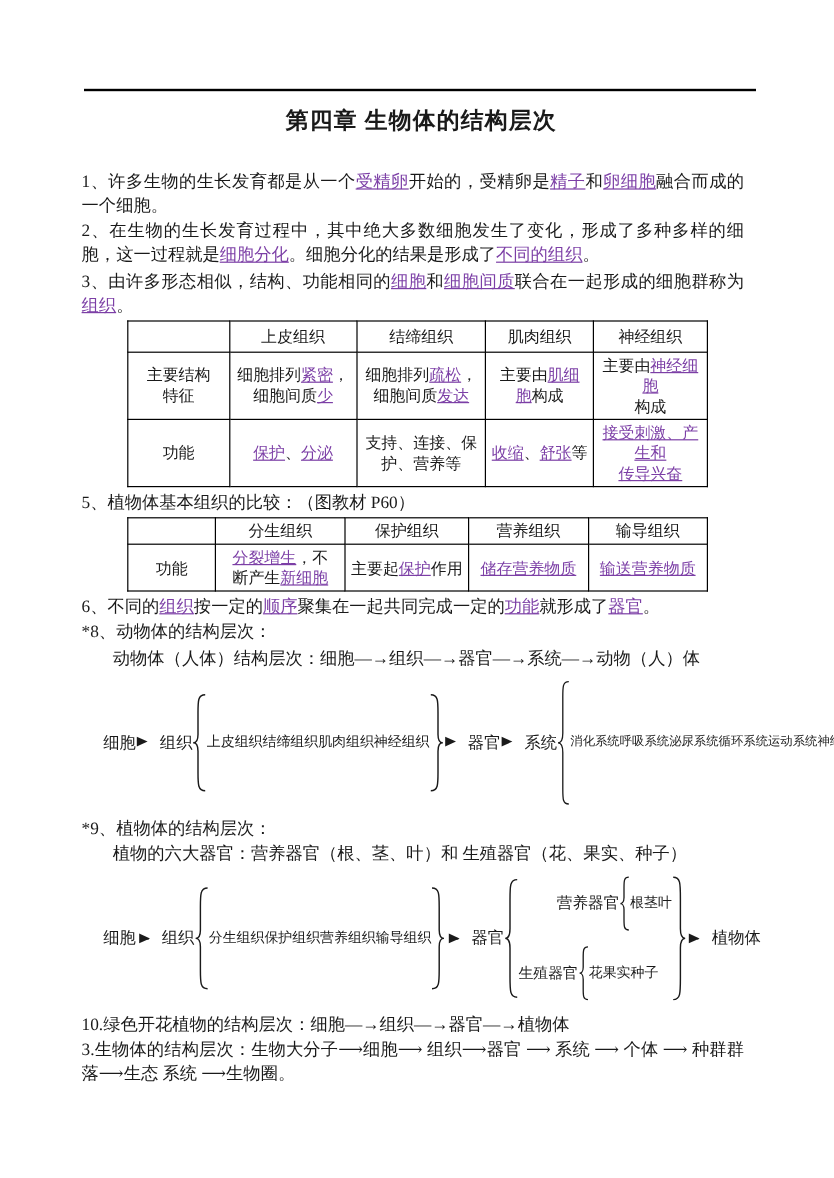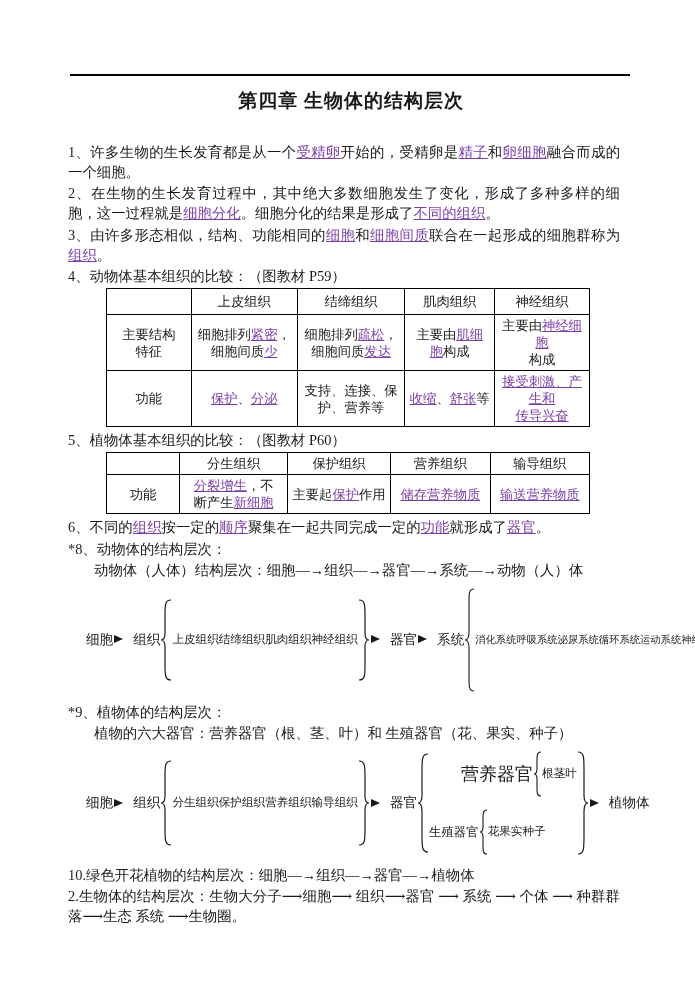--- a/index.html
+++ b/index.html
@@ -152,21 +152,20 @@
     </p>
 
     <p class="para">
       <span>2、在生物的生长发育过程中，其中绝大多数细胞发生了变化，形成了多种多样的细胞，这一过程就是</span><span class="hl">细胞分化</span><span>。细胞分化的结果是形成了</span><span class="hl">不同的组织</span><span>。</span>
     </p>
 
     <p class="para">
       <span>3、由许多形态相似，结构、功能相同的</span><span class="hl">细胞</span><span>和</span><span class="hl">细胞间质</span><span>联合在一起形成的细胞群称为</span><span class="hl">组织</span><span>。</span>
     </p>
 
-    <p class="para">4、动物体基本组织的比较：（图教材 P59）</p>
 
     <table class="cmp">
       <tbody>
         <tr>
           <td class="c1 hdr"></td>
           <td class="c2 hdr">上皮组织</td>
           <td class="c3 hdr">结缔组织</td>
           <td class="c4 hdr">肌肉组织</td>
           <td class="c5 hdr">神经组织</td>
         </tr>
@@ -299,21 +298,21 @@
         <span class="node">器官</span>
 
         <span class="brace-group">
           <svg class="brc" width="12" height="100" viewBox="0 0 12 100">
             <path d="M11 1 C5 1 5 6 5 18 L5 42 C5 48 3 50 1 50 C3 50 5 52 5 58 L5 82 C5 94 5 99 11 99" fill="none" stroke="#1a1a1a" stroke-width="1.2"></path>
           </svg>
 
           <span style="display:flex;flex-direction:column;justify-content:space-between;height:104px;">
 
             <span style="display:flex;align-items:center;">
-              <span class="node" style="font-size:18px;margin-left:32px;">营养器官</span>
+              <span class="node" style="font-size:13px;margin-left:32px;">营养器官</span>
               <svg class="brc" width="9" height="46" viewBox="0 0 9 46">
                 <path d="M8 1 C4 1 4 4 4 10 L4 18 C4 22 2 23 1 23 C2 23 4 24 4 28 L4 36 C4 42 4 45 8 45" fill="none" stroke="#1a1a1a" stroke-width="1.1"></path>
               </svg>
               <span class="items tiny">
                 <span>根</span>
                 <span>茎</span>
                 <span>叶</span>
               </span>
             </span>
 
@@ -335,16 +334,16 @@
           </svg>
         </span>
 
         <span class="arrow a-med"></span>
         <span class="node">植物体</span>
       </div>
     </div>
 
     <p class="para">10.绿色开花植物的结构层次：细胞—→组织—→器官—→植物体</p>
 
-    <p class="para">2.生物体的结构层次：生物大分子⟶细胞⟶ 组织⟶器官 ⟶ 系统 ⟶ 个体 ⟶ 种群群落⟶生态 系统 ⟶生物圈。</p>
+    <p class="para">3.生物体的结构层次：生物大分子⟶细胞⟶ 组织⟶器官 ⟶ 系统 ⟶ 个体 ⟶ 种群群落⟶生态 系统 ⟶生物圈。</p>
 
   </div>
 </div>
 
 </body></html>

